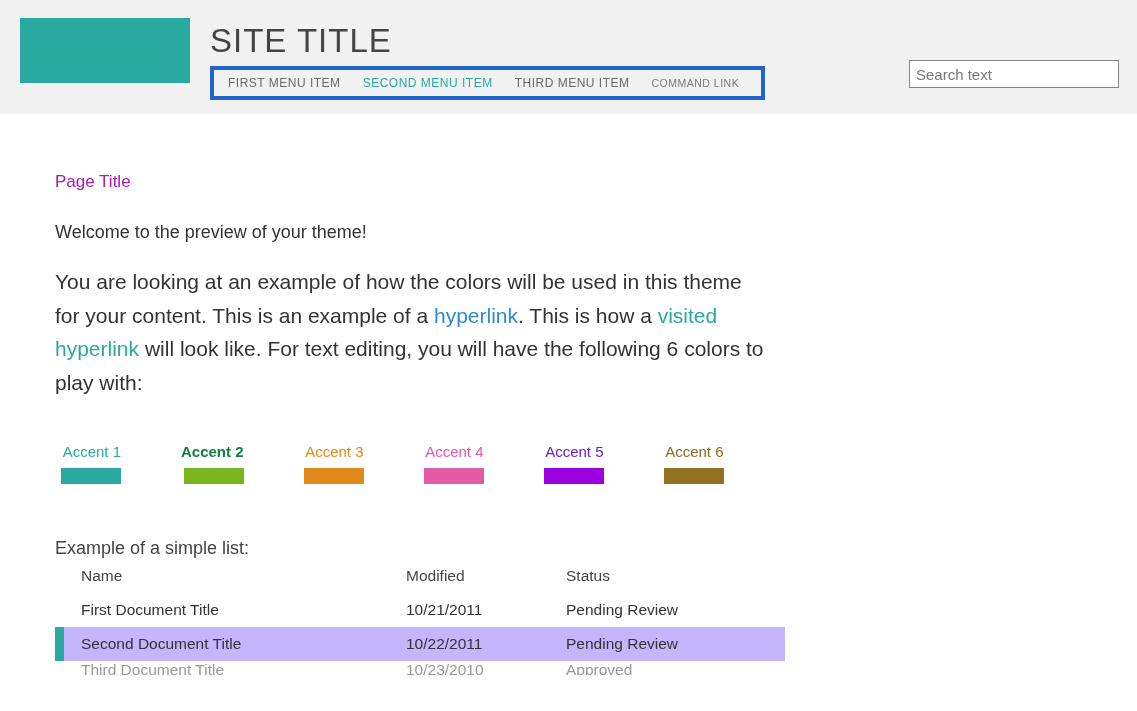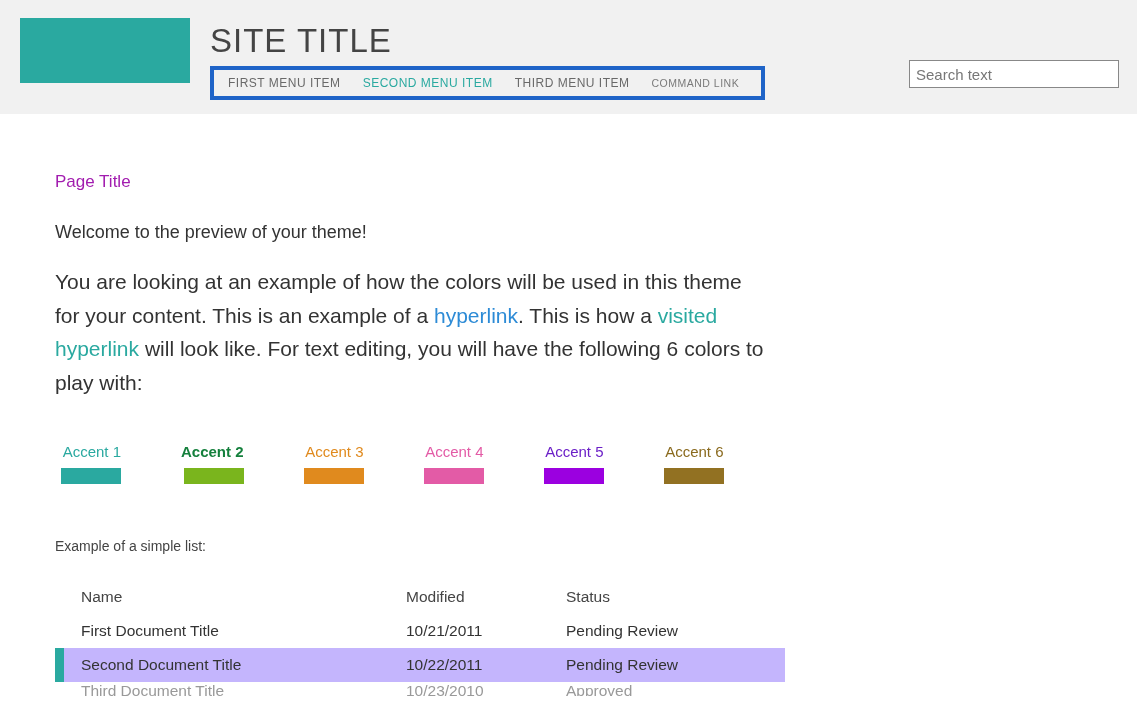--- a/index.html
+++ b/index.html
@@ -89,21 +89,21 @@
     .body-para .vlink { color: #2aa9a0; cursor: pointer; }
     .accents {
       display: flex;
       gap: 60px;
       margin-bottom: 50px;
       margin-left: 6px;
     }
     .accent { text-align: right; margin-top: 16px; }
     .accent-label { font-size: 15px; margin-bottom: 8px; display: block; }
     .accent-swatch { width: 60px; height: 16px; display: inline-block; }
-    .list-title { font-size: 14px; color: #444; margin-bottom: 26px; }
+    .list-title { font-size: 18px; color: #444; }
     .doc-table { width: 730px; }
     .doc-row { display: flex; padding: 8px 0 8px 26px; font-size: 15.5px; color: #333; }
     .doc-row.header { color: #444; }
     .doc-row.selected { background: #c4b5fd; position: relative; }
     .sel-bar { position: absolute; left: 0; top: 0; bottom: 0; width: 9px; background: #2aa9a0; }
     .col-name { width: 325px; }
     .col-mod { width: 160px; }
     .col-status { flex: 1; }
     .doc-row.trunc { color: #999; overflow: hidden; height: 14px; padding-top: 0; }
     .accent1 .accent-label { color: #2aa9a0; } .accent1 .accent-swatch { background: #2aa9a0; }

